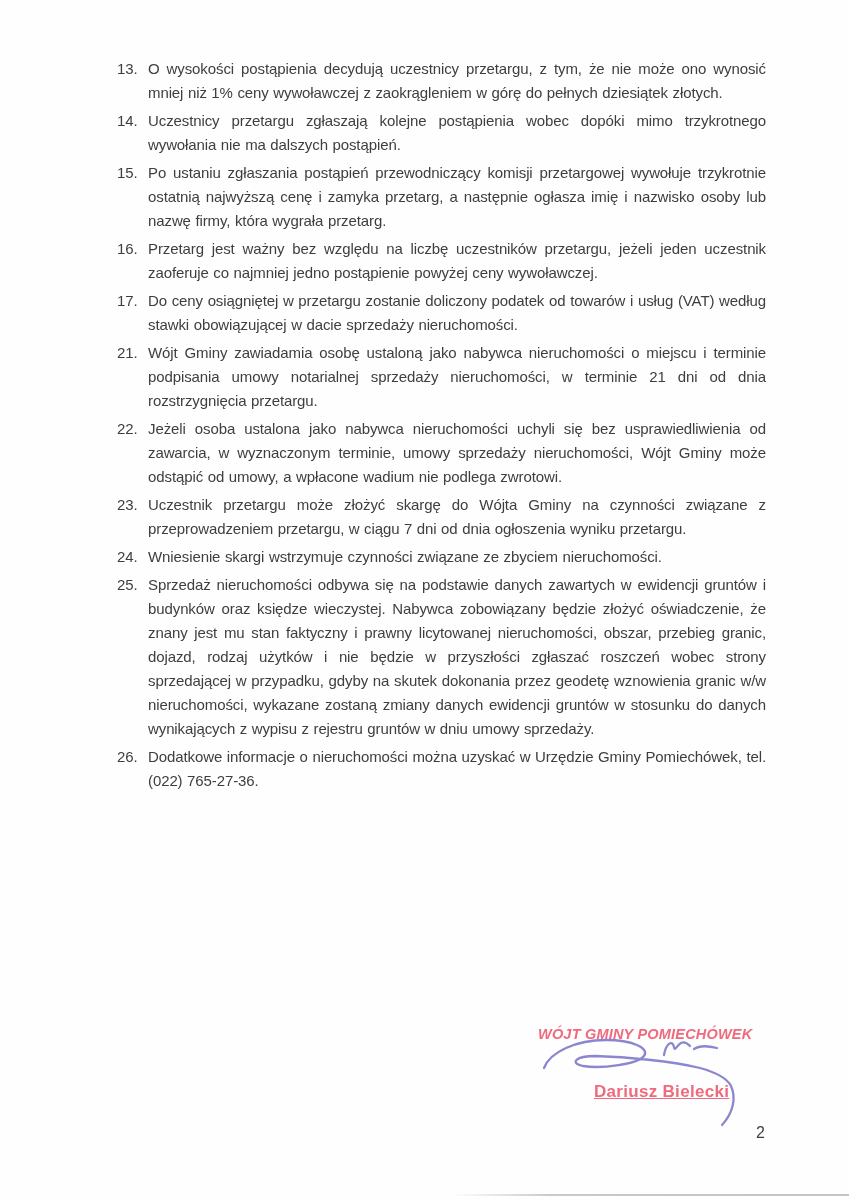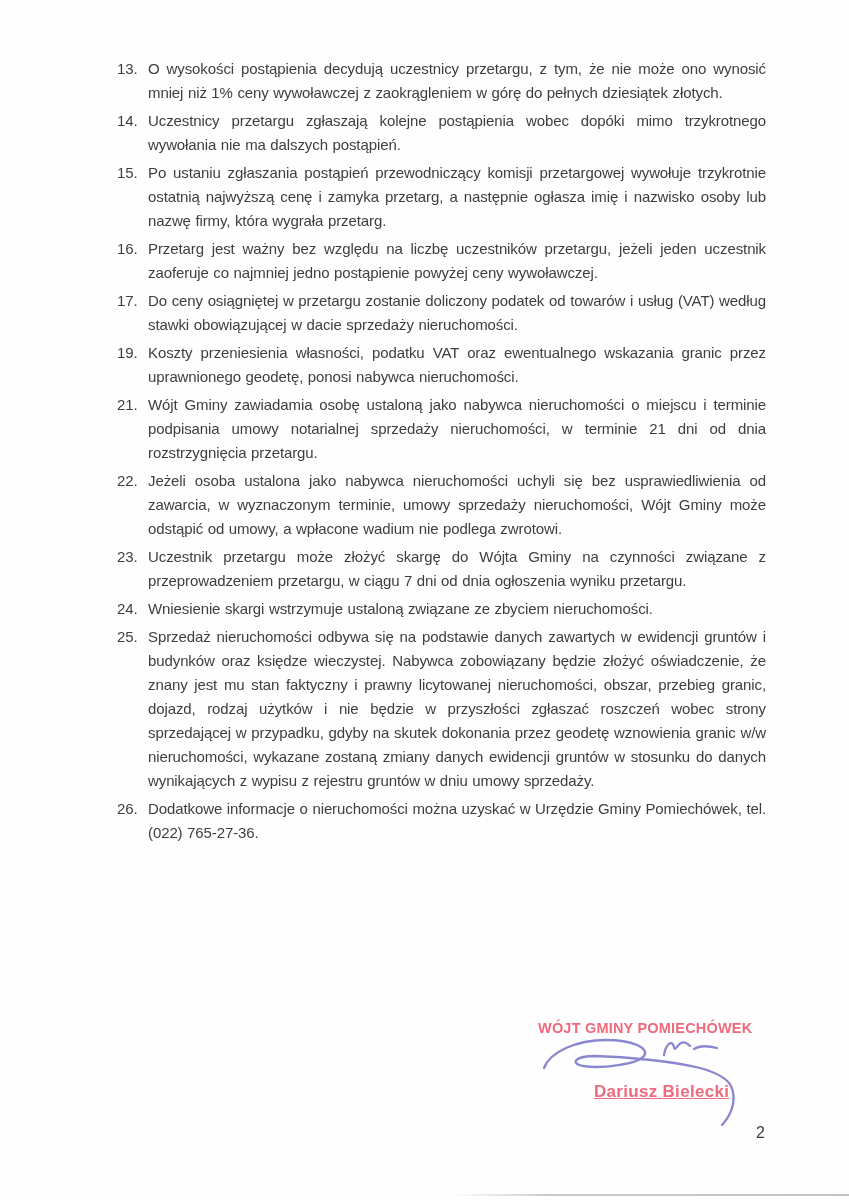--- a/index.html
+++ b/index.html
@@ -51,26 +51,27 @@
   .signature-block {
     position: absolute;
     left: 530px;
     top: 1010px;
     width: 250px;
     height: 120px;
   }
   .sig-title {
     position: absolute;
     left: 8px;
-    top: 10px;
+    top: 16px;
     font-size: 14.5px;
     font-weight: 700;
     letter-spacing: 0.2px;
     color: #ef6a7c;
     white-space: nowrap;
+    font-style: italic;
   }
   .sig-name {
     position: absolute;
     left: 64px;
     top: 72px;
     font-size: 17px;
     font-weight: 600;
     letter-spacing: 0.3px;
     color: #ef6a7c;
     white-space: nowrap;
@@ -119,38 +120,34 @@
     </div>
     <div class="item">
       <span class="num">16.</span>
       <p class="txt">Przetarg jest ważny bez względu na liczbę uczestników przetargu, jeżeli jeden uczestnik zaoferuje co najmniej jedno postąpienie powyżej ceny wywoławczej.</p>
     </div>
     <div class="item">
       <span class="num">17.</span>
       <p class="txt">Do ceny osiągniętej w przetargu zostanie doliczony podatek od towarów i usług (VAT) według stawki obowiązującej w dacie sprzedaży nieruchomości.</p>
     </div>
     <div class="item">
-      <span class="num">19.</span>
-      <p class="txt">Koszty przeniesienia własności, podatku VAT oraz ewentualnego wskazania granic przez uprawnionego geodetę, ponosi nabywca nieruchomości.</p>
-    </div>
-    <div class="item">
       <span class="num">21.</span>
       <p class="txt">Wójt Gminy zawiadamia osobę ustaloną jako nabywca nieruchomości o miejscu i terminie podpisania umowy notarialnej sprzedaży nieruchomości, w terminie 21 dni od dnia rozstrzygnięcia przetargu.</p>
     </div>
     <div class="item">
       <span class="num">22.</span>
       <p class="txt">Jeżeli osoba ustalona jako nabywca nieruchomości uchyli się bez usprawiedliwienia od zawarcia, w wyznaczonym terminie, umowy sprzedaży nieruchomości, Wójt Gminy może odstąpić od umowy, a wpłacone wadium nie podlega zwrotowi.</p>
     </div>
     <div class="item">
       <span class="num">23.</span>
       <p class="txt">Uczestnik przetargu może złożyć skargę do Wójta Gminy na czynności związane z przeprowadzeniem przetargu, w ciągu 7 dni od dnia ogłoszenia wyniku przetargu.</p>
     </div>
     <div class="item">
       <span class="num">24.</span>
-      <p class="txt">Wniesienie skargi wstrzymuje ustaloną związane ze zbyciem nieruchomości.</p>
+      <p class="txt">Wniesienie skargi wstrzymuje czynności związane ze zbyciem nieruchomości.</p>
     </div>
     <div class="item">
       <span class="num">25.</span>
       <p class="txt">Sprzedaż nieruchomości odbywa się na podstawie danych zawartych w ewidencji gruntów i budynków oraz księdze wieczystej. Nabywca zobowiązany będzie złożyć oświadczenie, że znany jest mu stan faktyczny i prawny licytowanej nieruchomości, obszar, przebieg granic, dojazd, rodzaj użytków i nie będzie w przyszłości zgłaszać roszczeń wobec strony sprzedającej w przypadku, gdyby na skutek dokonania przez geodetę wznowienia granic w/w nieruchomości, wykazane zostaną zmiany danych ewidencji gruntów w stosunku do danych wynikających z wypisu z rejestru gruntów w dniu umowy sprzedaży.</p>
     </div>
     <div class="item">
       <span class="num">26.</span>
       <p class="txt">Dodatkowe informacje o nieruchomości można uzyskać w Urzędzie Gminy Pomiechówek, tel. (022) 765-27-36.</p>
     </div>
   </div>

